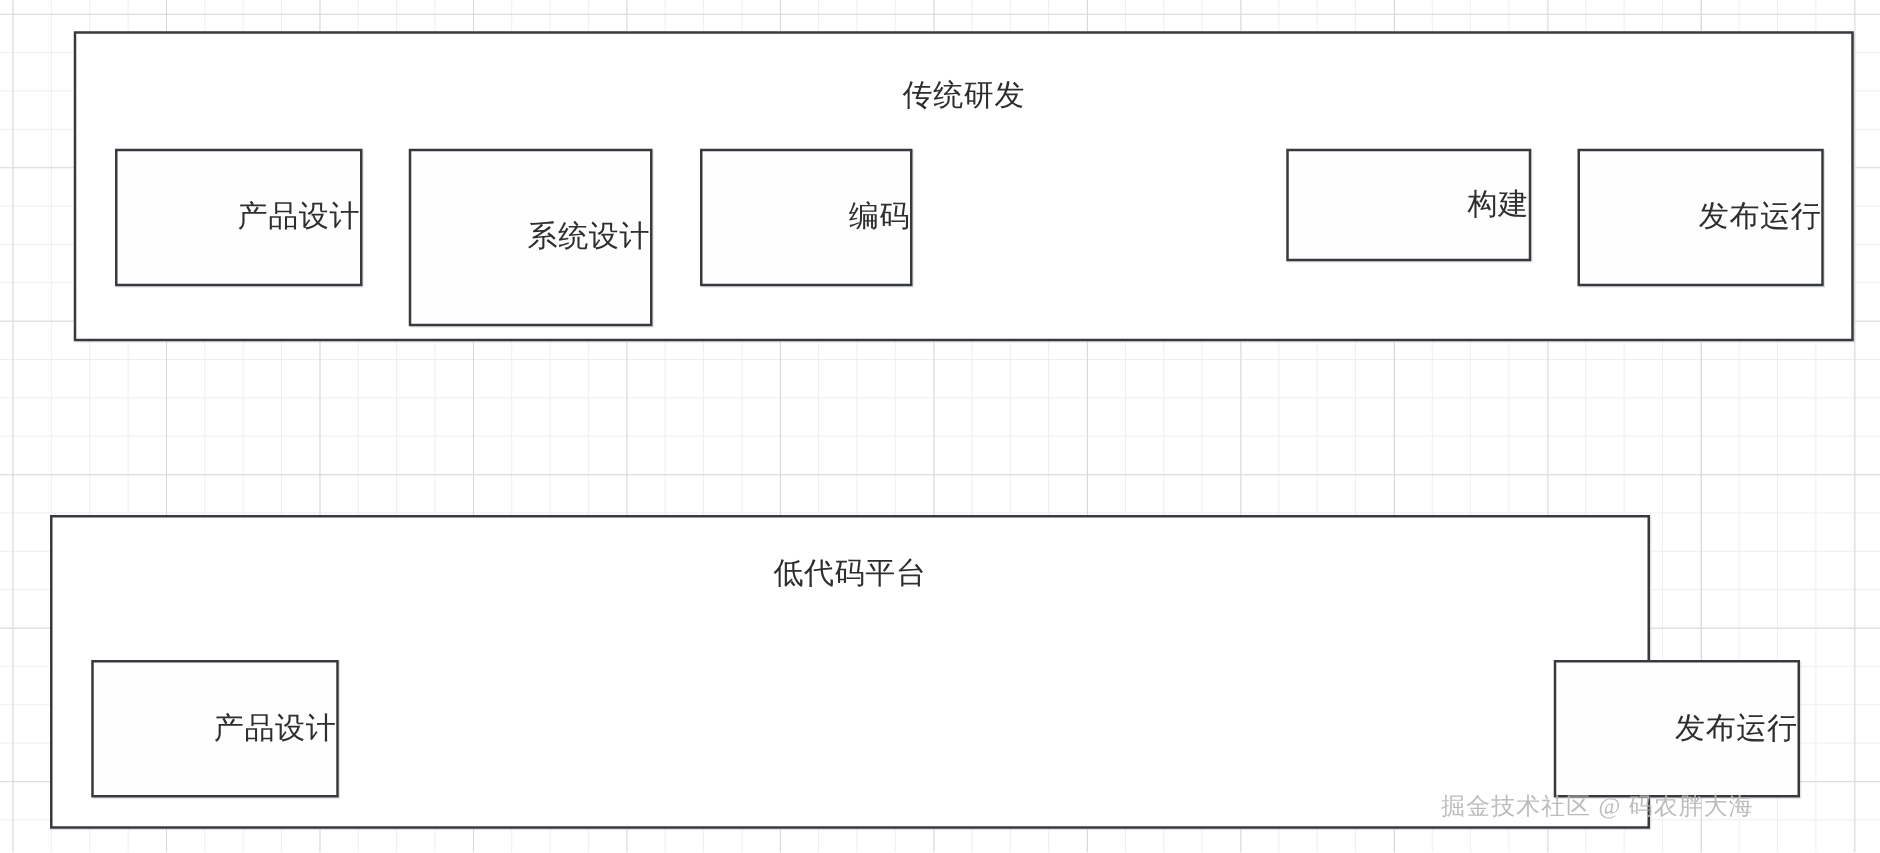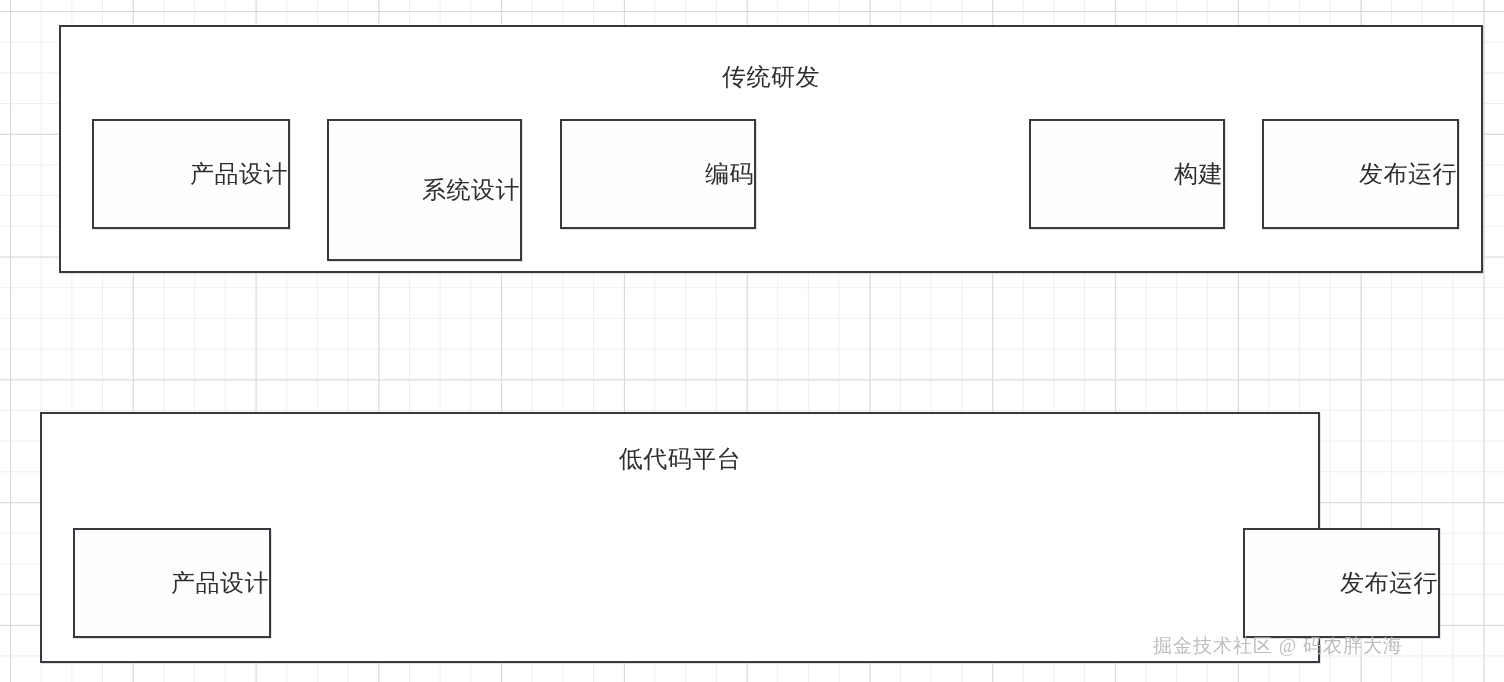--- a/index.html
+++ b/index.html
@@ -88,26 +88,26 @@
     <div class="group-title" style="top:38px;">传统研发</div>
 
     <div class="stage-box" style="left:31px; top:92px; width:198px; height:110px;">
       <span class="stage-label">产品设计</span>
     </div>
 
     <div class="stage-box" style="left:266px; top:92px; width:195px; height:142px;">
       <span class="stage-label">系统设计</span>
     </div>
 
-    <div class="stage-box" style="left:499px; top:92px; width:196px; height:110px;">
+    <div class="stage-box" style="left:499px; top:92px; width:170px; height:110px;">
       <span class="stage-label">编码</span>
     </div>
 
 
-    <div class="stage-box" style="left:968px; top:92px; width:196px; height:110px;">
+    <div class="stage-box" style="left:968px; top:92px; width:196px; height:90px;">
       <span class="stage-label">构建</span>
     </div>
 
     <div class="stage-box" style="left:1201px; top:92px; width:197px; height:110px;">
       <span class="stage-label">发布运行</span>
     </div>
   </div>
 
   <div class="group-box" style="left:40px; top:412px; width:1280px; height:251px;">
     <div class="group-title" style="top:33px;">低代码平台</div>

